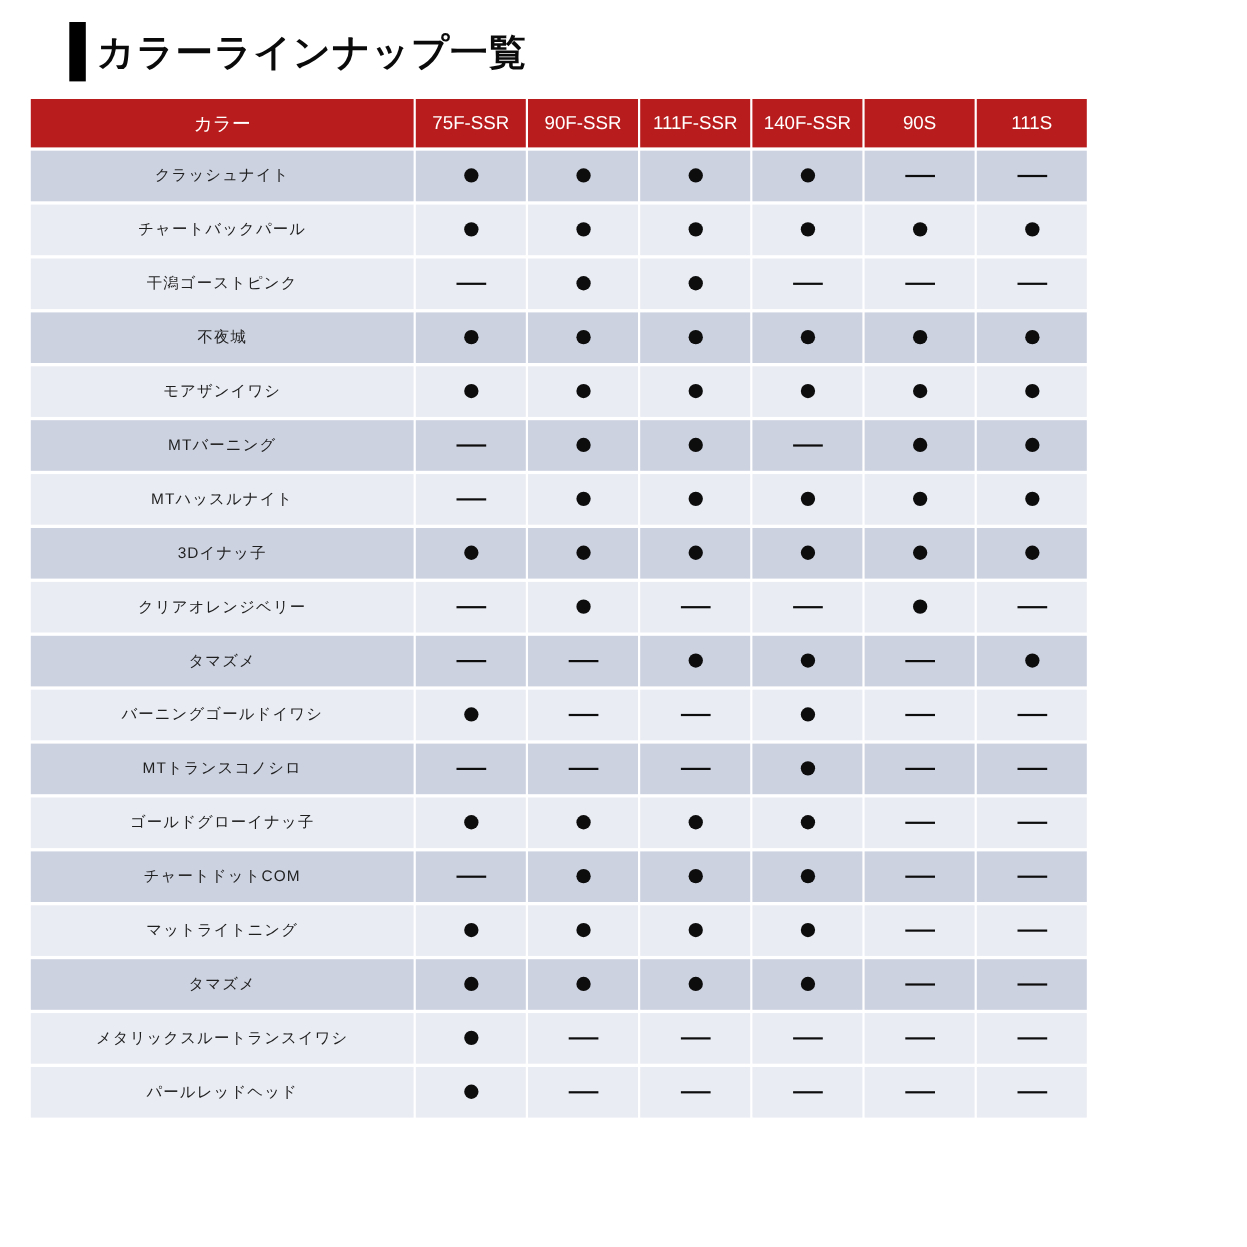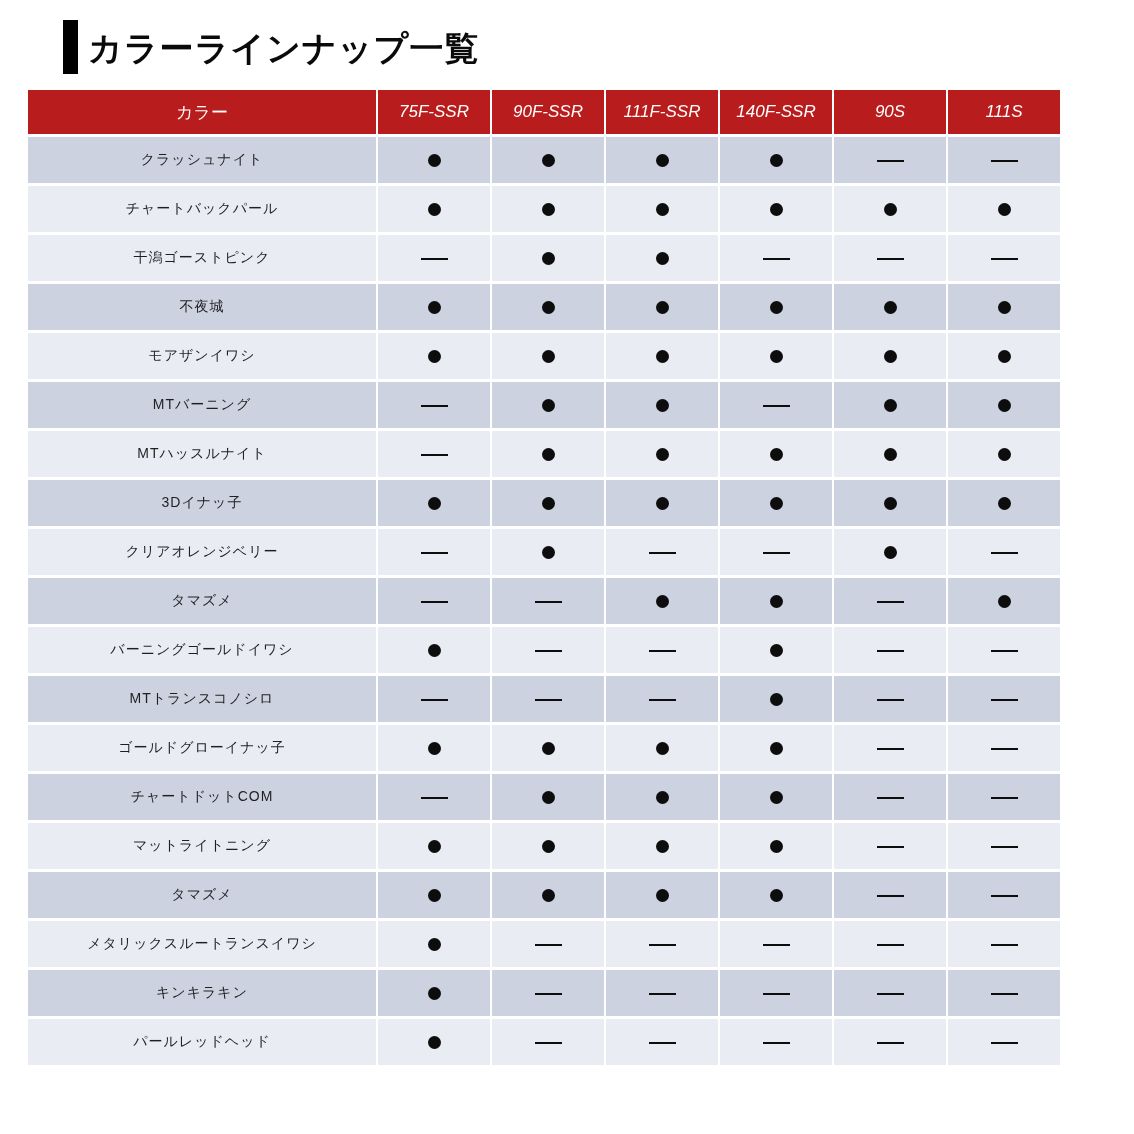--- a/index.html
+++ b/index.html
@@ -47,21 +47,21 @@
     table-layout: fixed;
     margin-left: 2px;
   }
   table.lineup th, table.lineup td {
     padding: 0;
     text-align: center;
     vertical-align: middle;
     overflow: hidden;
   }
   th.col-name { width: 348px; }
-  th.col-size { width: 112px; font-style: italic; }
+  th.col-size { width: 100px; }
   table.lineup th {
     background: #b91c1c;
     color: #ffffff;
     font-weight: 400;
     font-size: 17px;
     height: 44px;
     margin-left: 26px;
   }
   table.lineup td { height: 46px; }
   tr.row-dark td  { background: #ccd2e0; }
@@ -255,29 +255,20 @@
         </tr>
         <tr class="row-light">
           <td class="name-cell">メタリックスルートランスイワシ</td>
           <td><span class="mark-dot"></span></td>
           <td><span class="mark-dash"></span></td>
           <td><span class="mark-dash"></span></td>
           <td><span class="mark-dash"></span></td>
           <td><span class="mark-dash"></span></td>
           <td><span class="mark-dash"></span></td>
         </tr>
-        <tr class="row-dark">
-          <td class="name-cell">キンキラキン</td>
-          <td><span class="mark-dot"></span></td>
-          <td><span class="mark-dash"></span></td>
-          <td><span class="mark-dash"></span></td>
-          <td><span class="mark-dash"></span></td>
-          <td><span class="mark-dash"></span></td>
-          <td><span class="mark-dash"></span></td>
-        </tr>
         <tr class="row-light">
           <td class="name-cell">パールレッドヘッド</td>
           <td><span class="mark-dot"></span></td>
           <td><span class="mark-dash"></span></td>
           <td><span class="mark-dash"></span></td>
           <td><span class="mark-dash"></span></td>
           <td><span class="mark-dash"></span></td>
           <td><span class="mark-dash"></span></td>
         </tr>
       </tbody>

